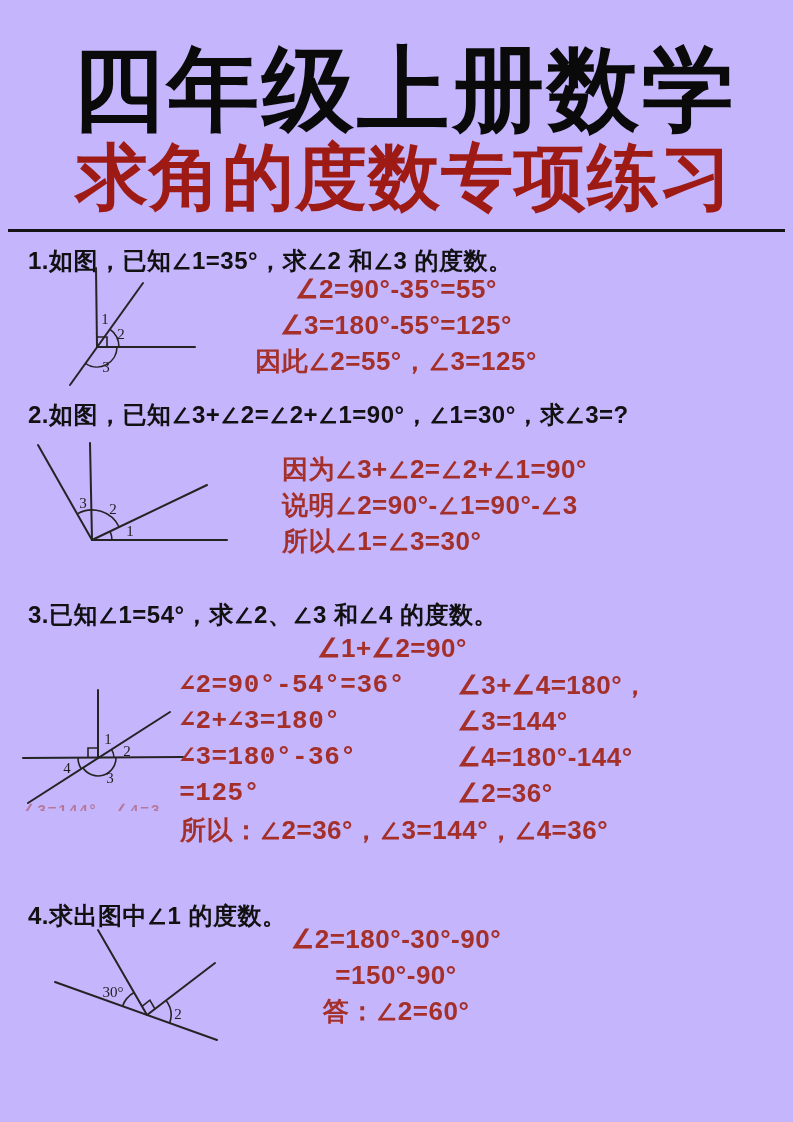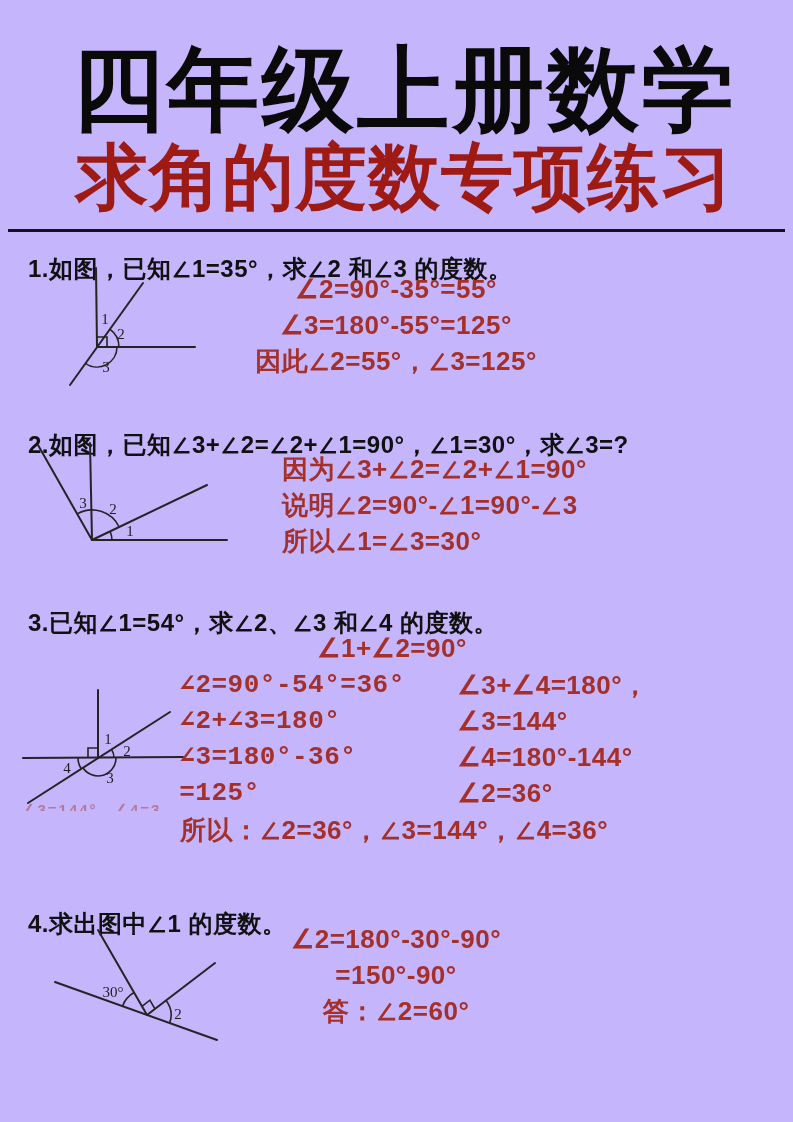--- a/index.html
+++ b/index.html
@@ -4,23 +4,23 @@
 <style>
   html,body{margin:0;padding:0;background:#fff;}
   .page{position:relative;width:793px;height:1122px;background:#c4b5fd;overflow:hidden;
         font-family:"Liberation Sans",sans-serif;padding-left:16px;}
   .main-title{position:absolute;top:42px;left:0;width:100%;text-align:center;
         font-size:92px;line-height:1.04;font-weight:900;color:#0a0a0a;letter-spacing:3px;white-space:nowrap;}
   .sub-title{position:absolute;top:140px;left:0;width:100%;text-align:center;
         font-size:72px;line-height:1.04;font-weight:900;color:var(--subtitle_red);letter-spacing:1px;white-space:nowrap;}
   .divider{position:absolute;top:229px;left:8px;width:777px;height:3px;background:#141414;}
   .q{position:absolute;font-size:24px;line-height:30px;font-weight:600;color:var(--text_black);
-        letter-spacing:0.5px;white-space:nowrap;margin-top:8px;}
+        letter-spacing:0.5px;white-space:nowrap;}
   .q1{left:28px;top:246px;}
-  .q2{left:28px;top:422px;}
+  .q2{left:28px;top:400px;}
   .q3{left:28px;top:600px;}
   .q4{left:28px;top:901px;}
   .sol{position:absolute;color:var(--answer_red);font-size:26px;line-height:36px;
         font-weight:600;white-space:nowrap;letter-spacing:0.5px;}
   .sol-1{left:396px;top:271px;transform:translateX(-50%);text-align:center;}
   .sol-2{left:282px;top:451px;text-align:left;}
   .sol-3-top{left:392px;top:630px;transform:translateX(-50%);}
   .sol-3-left{left:292px;top:667px;transform:translateX(-50%);text-align:left;font-family:Liberation Mono, monospace;}
   .sol-3-right{left:505px;top:667px;transform:translateX(-50%);text-align:left;margin-left:48px;}
   .sol-3-final{left:394px;top:812px;transform:translateX(-50%);}

